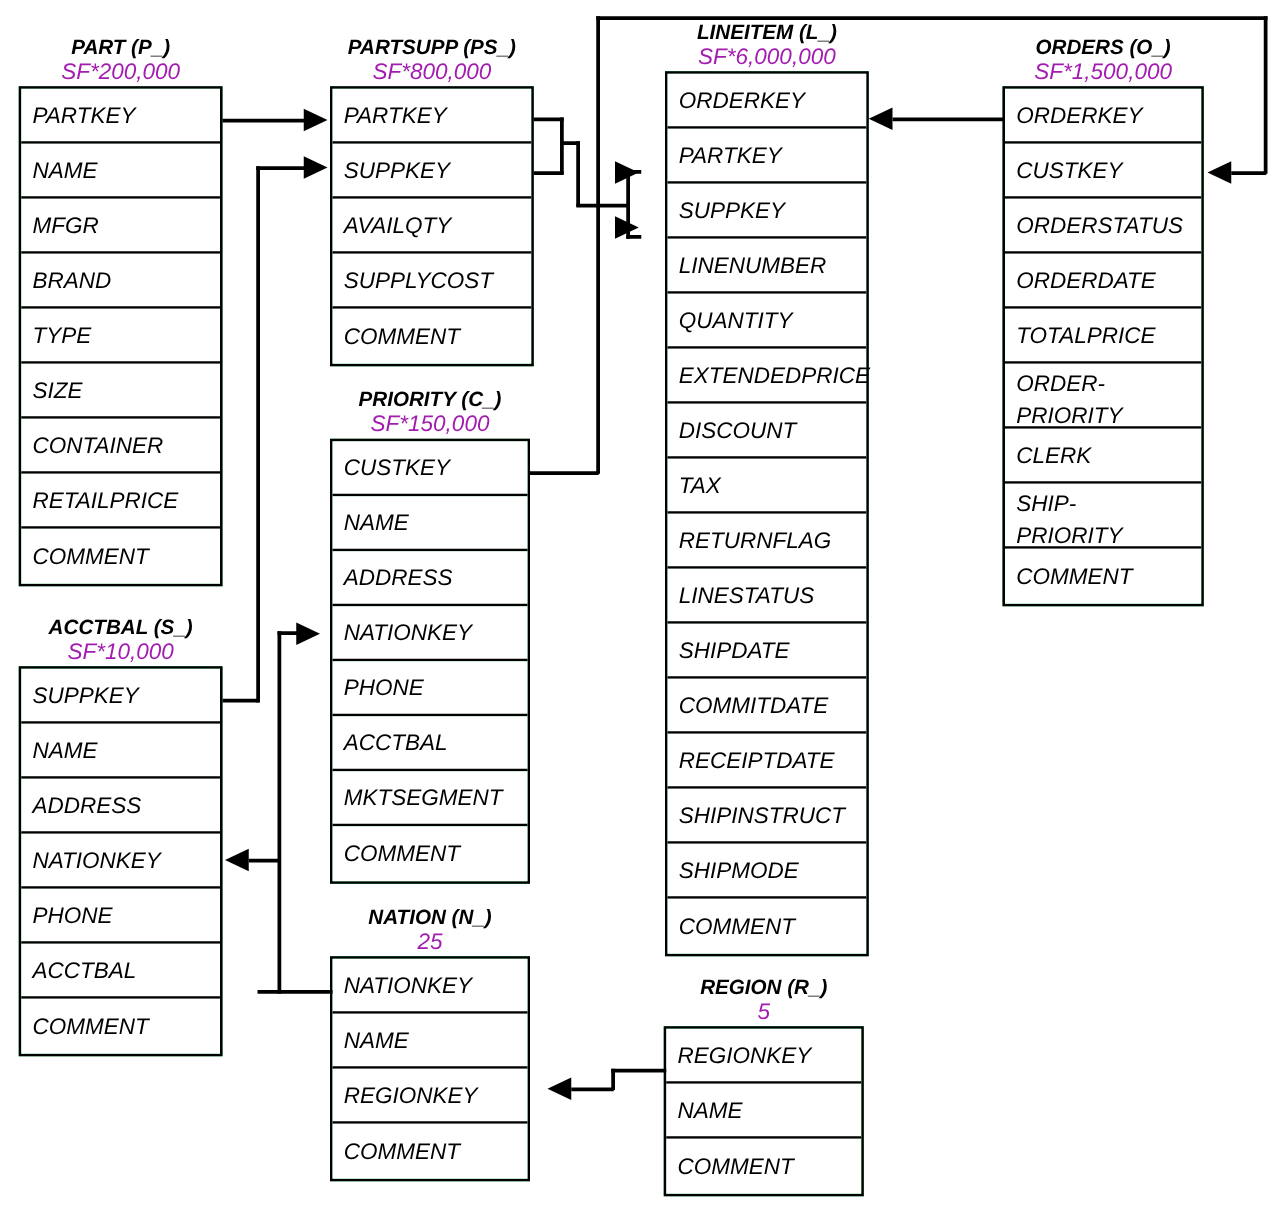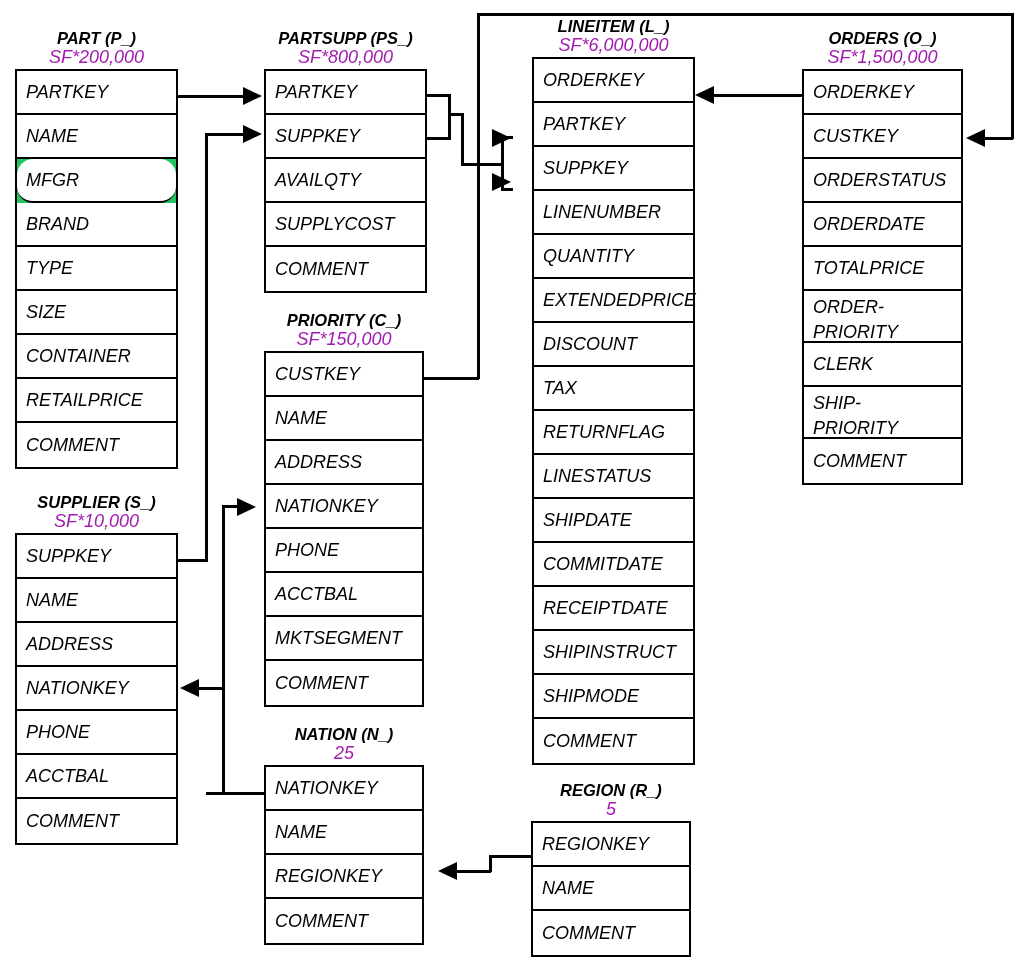--- a/index.html
+++ b/index.html
@@ -75,21 +75,21 @@
 <body>
 
 <div id="canvas">
 
   <div class="entity" id="e-part" style="left:15px; top:28px; width:163px;">
     <div class="entity-title">PART (P_)</div>
     <div class="entity-card">SF*200,000</div>
     <div class="entity-box" id="box-part">
         <div class="field" style="height: 44px;">PARTKEY</div>
         <div class="field" style="height: 44px;">NAME</div>
-        <div class="field" style="height: 44px; border-radius: 16px;">MFGR</div>
+        <div class="field" style="height: 44px;">MFGR</div>
         <div class="field" style="height: 44px;">BRAND</div>
         <div class="field" style="height: 44px;">TYPE</div>
         <div class="field" style="height: 44px;">SIZE</div>
         <div class="field" style="height: 44px;">CONTAINER</div>
         <div class="field" style="height: 44px;">RETAILPRICE</div>
         <div class="field" style="height: 44px;">COMMENT</div>
       </div>
   </div>
 
   <div class="entity" id="e-partsupp" style="left:264px; top:28px; width:163px;">
@@ -158,21 +158,21 @@
         <div class="field" style="height: 44px;">ADDRESS</div>
         <div class="field" style="height: 44px;">NATIONKEY</div>
         <div class="field" style="height: 44px;">PHONE</div>
         <div class="field" style="height: 44px;">ACCTBAL</div>
         <div class="field" style="height: 44px;">MKTSEGMENT</div>
         <div class="field" style="height: 44px;">COMMENT</div>
       </div>
   </div>
 
   <div class="entity" id="e-supplier" style="left:15px; top:492px; width:163px;">
-    <div class="entity-title">SUPPLIER (S_)</div>
+    <div class="entity-title">ACCTBAL (S_)</div>
     <div class="entity-card">SF*10,000</div>
     <div class="entity-box" id="box-supplier">
         <div class="field" style="height: 44px;">SUPPKEY</div>
         <div class="field" style="height: 44px;">NAME</div>
         <div class="field" style="height: 44px;">ADDRESS</div>
         <div class="field" style="height: 44px;">NATIONKEY</div>
         <div class="field" style="height: 44px;">PHONE</div>
         <div class="field" style="height: 44px;">ACCTBAL</div>
         <div class="field" style="height: 44px;">COMMENT</div>
       </div>

